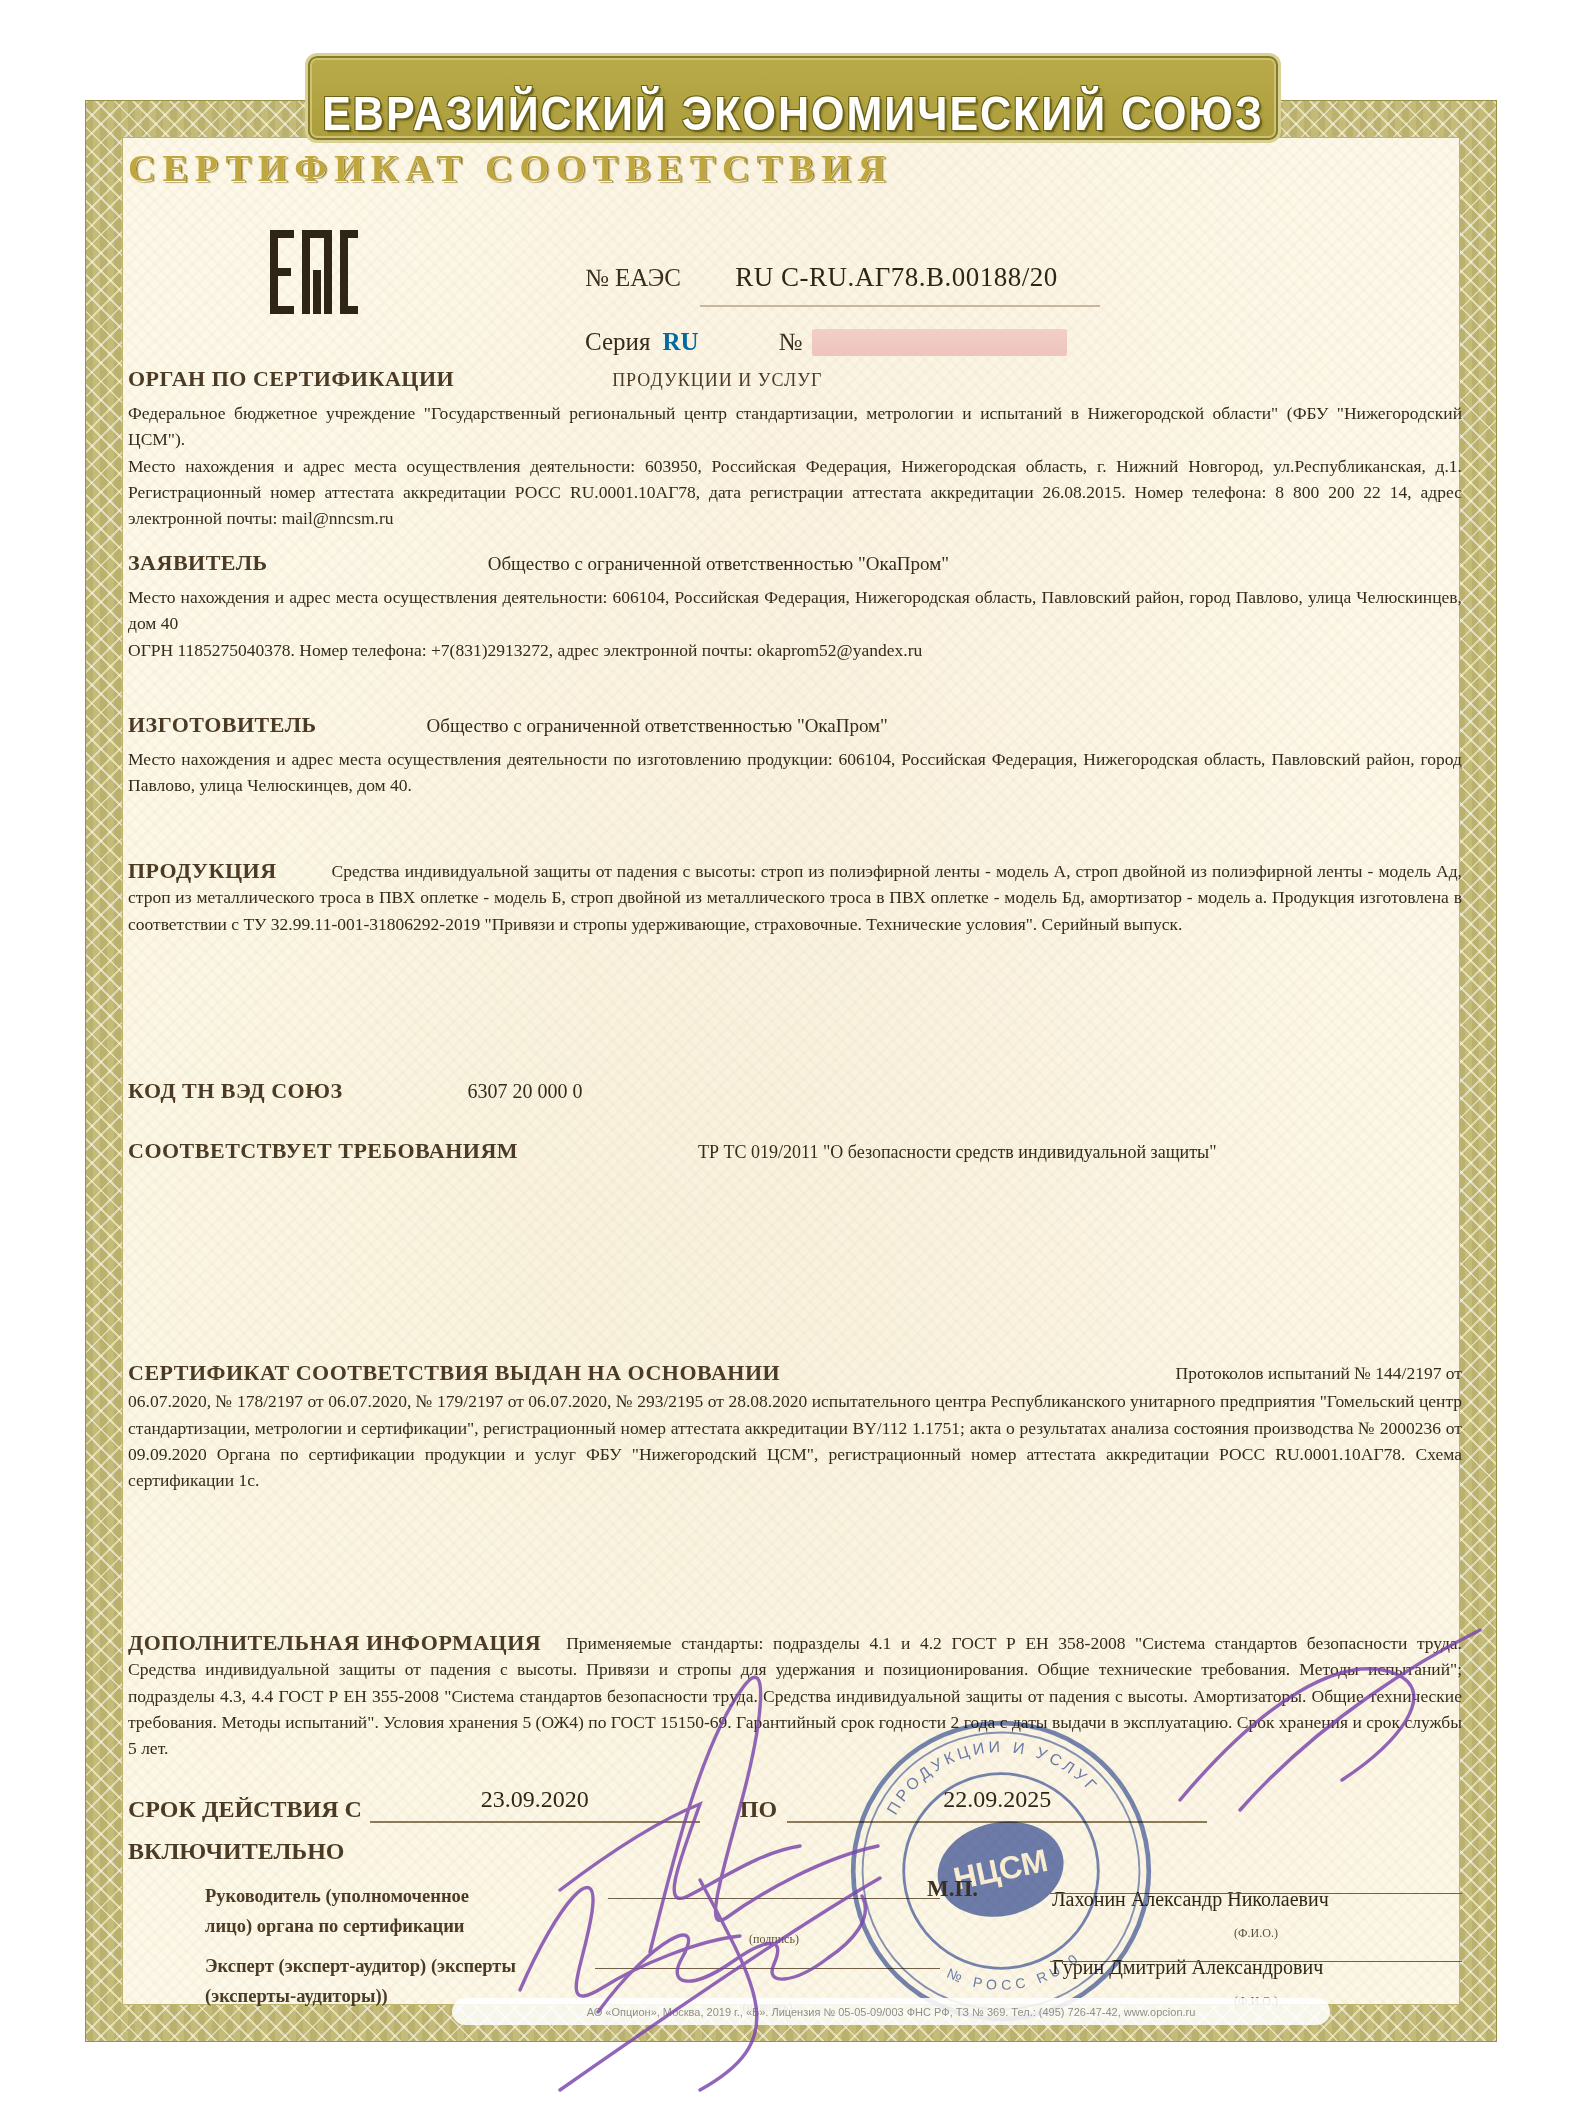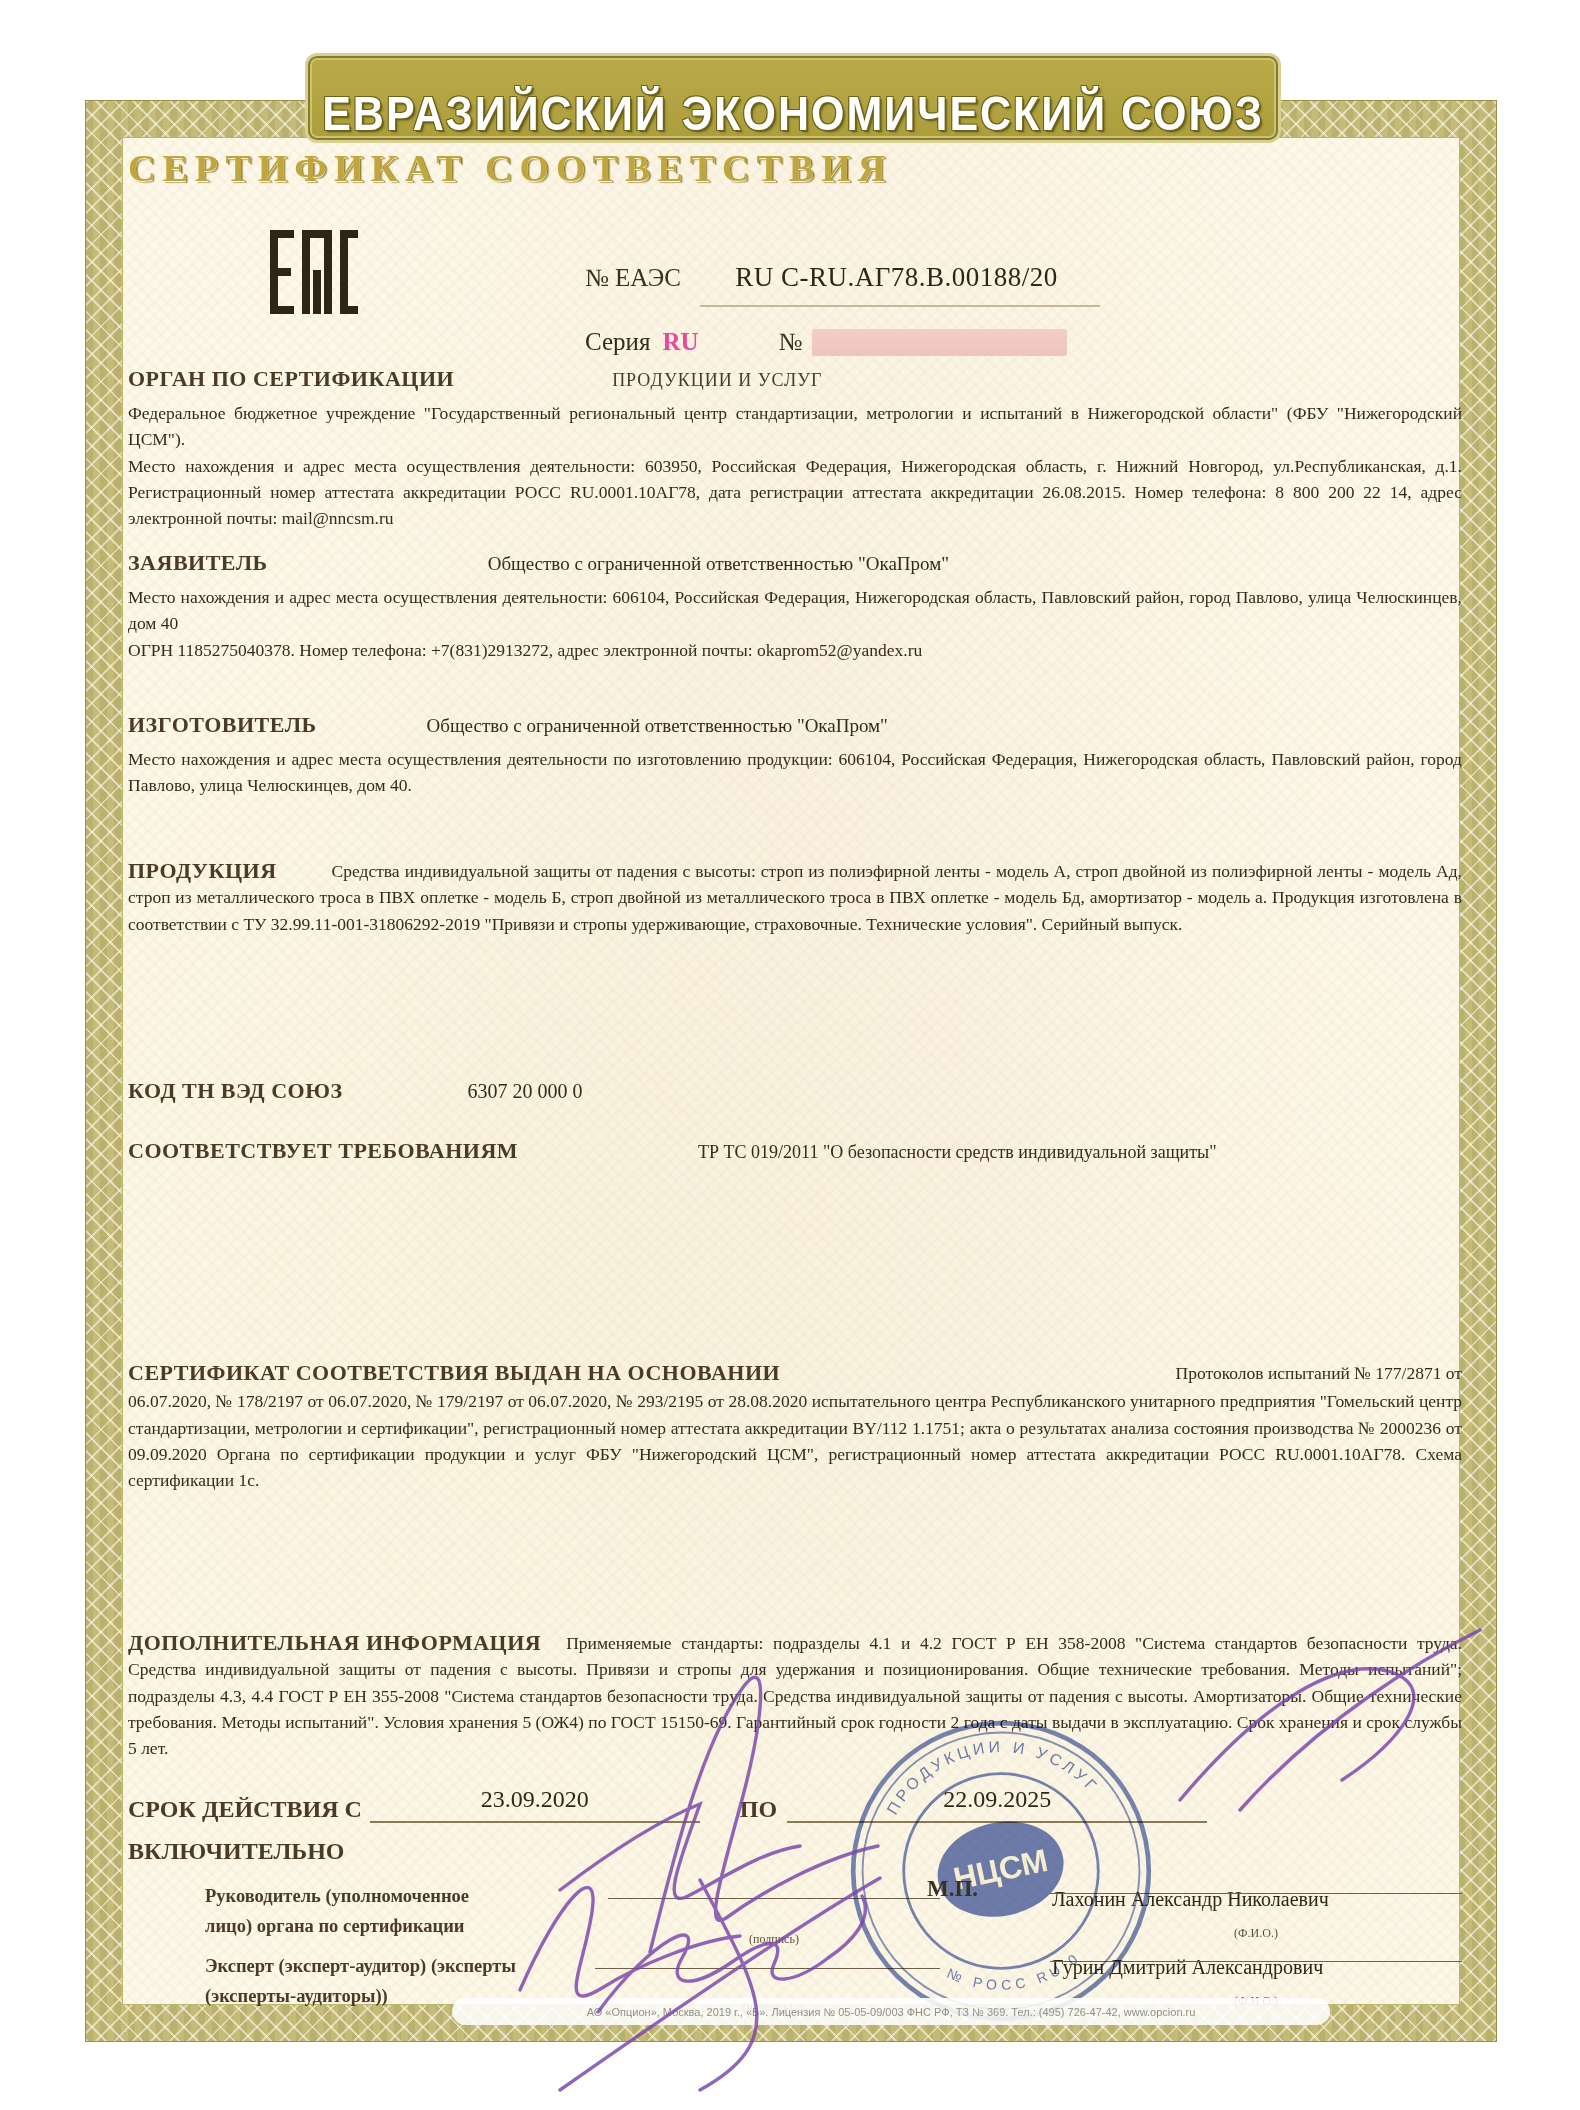--- a/index.html
+++ b/index.html
@@ -56,21 +56,21 @@
     color:#bfa63f;white-space:nowrap;
     text-shadow:0 1px 0 #fff6d8, 1px 1px 0 #8d7a28, 2px 2px 1px rgba(120,100,30,.5);
     z-index:5;
   }
   .eac-logo{position:absolute;left:268px;top:228px;z-index:5;}
   .num-row{position:absolute;left:585px;top:262px;z-index:5;font-size:25px;white-space:nowrap;}
   .num-label{color:#3b2f1e;}
   .num-value{margin-left:48px;font-size:27px;color:#2e2517;letter-spacing:.5px;}
   .num-underline{position:absolute;left:700px;top:305px;width:400px;border-bottom:2px solid #c8b79a;z-index:4;}
   .series-row{position:absolute;left:585px;top:328px;z-index:5;font-size:25px;white-space:nowrap;display:flex;align-items:center;}
-  .series-code{color:#ec4899;font-weight:700;margin-left:12px;}
+  .series-code{color:#0369a1;font-weight:700;margin-left:12px;}
   .series-no{margin-left:80px;color:#3b2f1e;}
   .redaction{display:inline-block;margin-left:10px;width:255px;height:27px;background:linear-gradient(#f3cfc8,#eec4bc);border-radius:2px;}
   
   .section{position:absolute;left:128px;width:1334px;z-index:4;}
   .sec-head{font-size:22px;font-weight:700;color:#4b3a24;letter-spacing:.5px;}
   .sec-sub{font-size:18px;color:#4b3a24;letter-spacing:1px;}
   .sec-value{font-size:19px;color:#352a1b;}
   .body-text{font-size:17.5px;line-height:1.5;color:#352a1b;text-align:justify;margin:0;}
   .headline{display:flex;align-items:baseline;gap:40px;}
   .float-head{float:left;margin-right:55px;}
@@ -185,21 +185,21 @@
   <div class="section" style="top:1138px;">
     <div class="headline">
       <span class="sec-head">СООТВЕТСТВУЕТ ТРЕБОВАНИЯМ</span>
       <span class="sec-value" style="margin-left:140px;font-size:18px;">ТР ТС 019/2011 "О безопасности средств индивидуальной защиты"</span>
     </div>
   </div>
 
   <div class="section" style="top:1360px;">
     <div class="basis-headline">
       <span class="sec-head">СЕРТИФИКАТ СООТВЕТСТВИЯ  ВЫДАН НА ОСНОВАНИИ</span>
-      <span class="body-text" style="white-space:nowrap;">Протоколов испытаний № 177/2871 от</span>
+      <span class="body-text" style="white-space:nowrap;">Протоколов испытаний № 144/2197 от</span>
     </div>
     <p class="body-text" style="margin-top:2px;">06.07.2020, № 178/2197 от 06.07.2020, № 179/2197 от 06.07.2020, № 293/2195 от 28.08.2020 испытательного центра Республиканского унитарного предприятия "Гомельский центр стандартизации, метрологии и сертификации", регистрационный номер аттестата аккредитации BY/112 1.1751; акта о результатах анализа состояния производства № 2000236 от 09.09.2020  Органа по сертификации продукции и услуг ФБУ "Нижегородский ЦСМ", регистрационный номер аттестата аккредитации РОСС RU.0001.10АГ78. Схема сертификации 1с.</p>
   </div>
 
   <div class="section" style="top:1630px;">
     <span class="sec-head float-head" style="margin-right:25px;">ДОПОЛНИТЕЛЬНАЯ ИНФОРМАЦИЯ</span>
     <p class="body-text">Применяемые стандарты: подразделы 4.1 и 4.2 ГОСТ Р ЕН 358-2008 "Система стандартов безопасности труда. Средства индивидуальной защиты от падения с высоты. Привязи и стропы для удержания и позиционирования. Общие технические требования. Методы испытаний"; подразделы 4.3, 4.4 ГОСТ Р ЕН 355-2008 "Система стандартов безопасности труда. Средства индивидуальной защиты от падения с высоты. Амортизаторы. Общие технические требования. Методы испытаний". Условия хранения 5 (ОЖ4) по ГОСТ 15150-69. Гарантийный срок годности 2 года с даты выдачи в эксплуатацию.  Срок хранения и срок службы 5 лет.</p>
   </div>
 
   <div class="validity">

